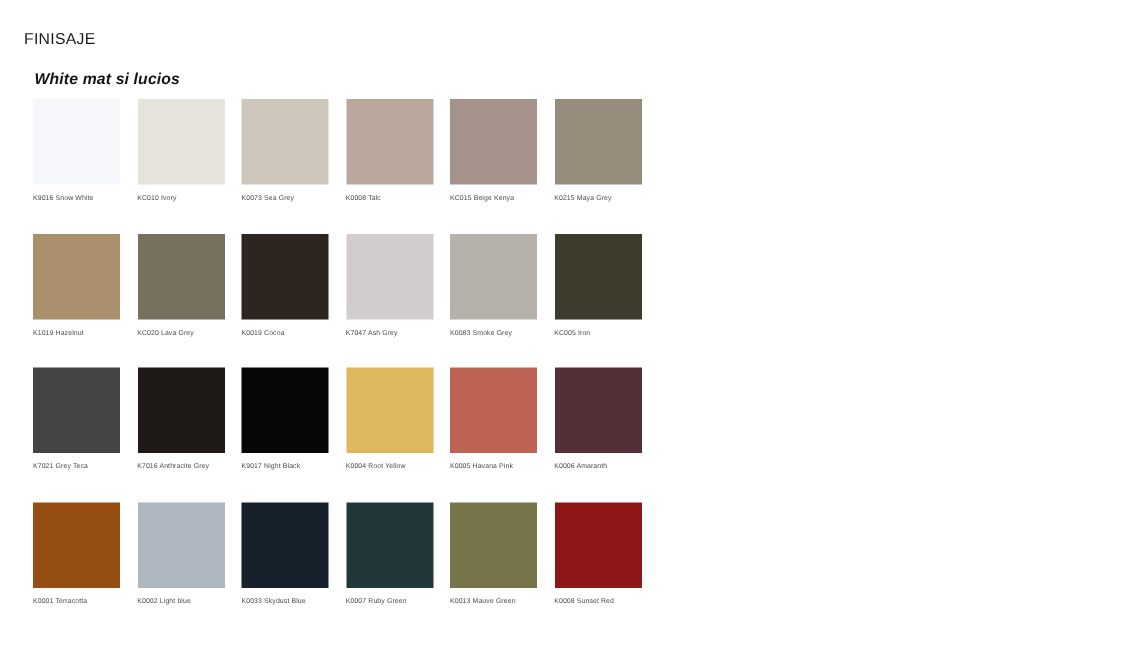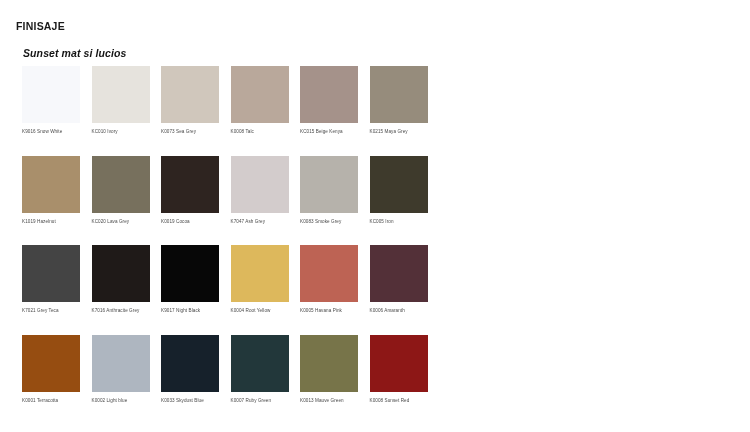--- a/index.html
+++ b/index.html
@@ -22,21 +22,21 @@
     width: 750px;
     height: 432px;
     background: #ffffff;
   }
 
   .header {
     position: absolute;
     left: 16px;
     top: 20px;
     font-size: 10.5px;
-    font-weight: bold;
+    font-weight: normal;
     letter-spacing: 0.2px;
     color: #1a1a1a;
     white-space: nowrap;
   }
 
   .subtitle {
     position: absolute;
     left: 23px;
     top: 47px;
     font-size: 10.5px;
@@ -81,21 +81,21 @@
     white-space: nowrap;
   }
 </style>
 </head>
 <body>
 
 <div class="page">
 
   <div class="header">FINISAJE</div>
 
-  <div class="subtitle">Sunset mat si lucios</div>
+  <div class="subtitle">White mat si lucios</div>
 
   <div class="grid">
 
     <div class="swatch-row">
       <div class="swatch-cell">
         <span class="swatch-chip" style="background-color: rgb(247, 248, 251);"></span>
         <div class="swatch-label">K9016 Snow White</div>
       </div>
       <div class="swatch-cell">
         <span class="swatch-chip" style="background-color: rgb(230, 227, 221);"></span>

